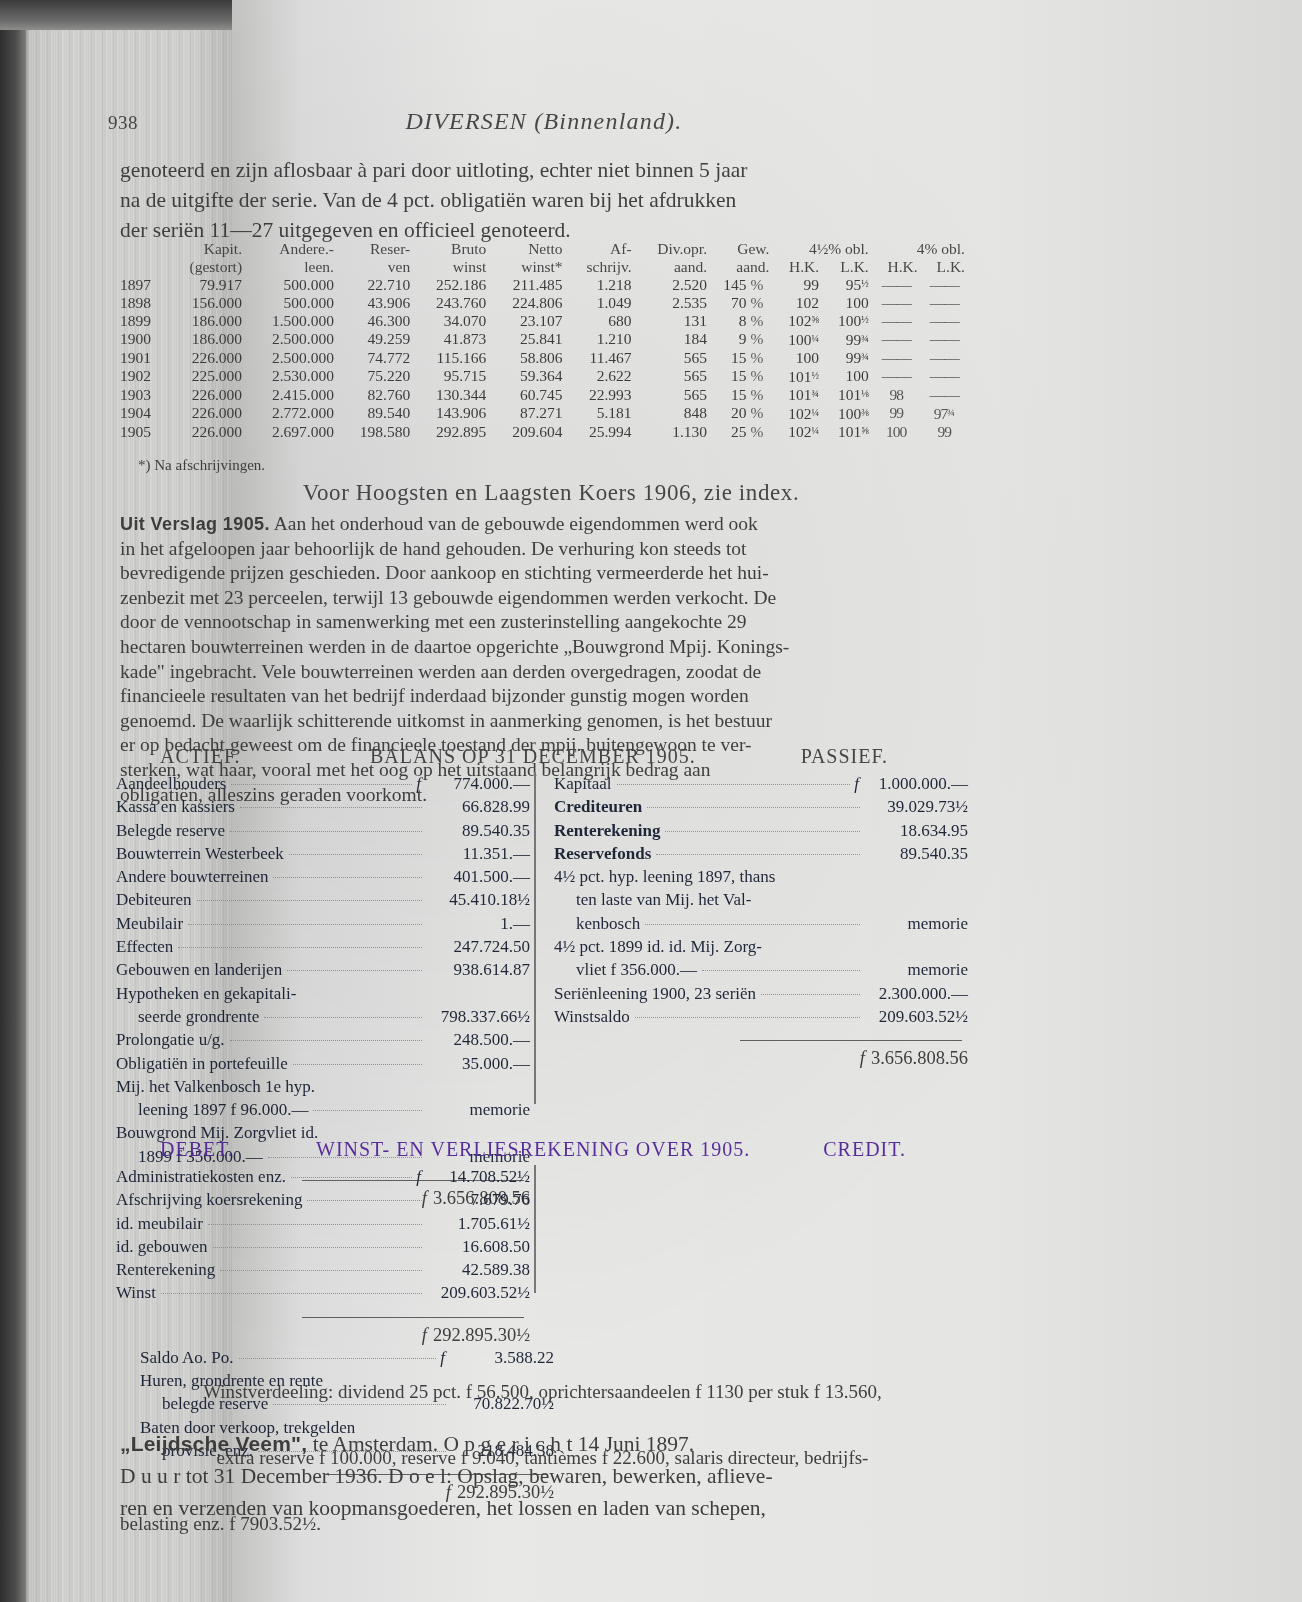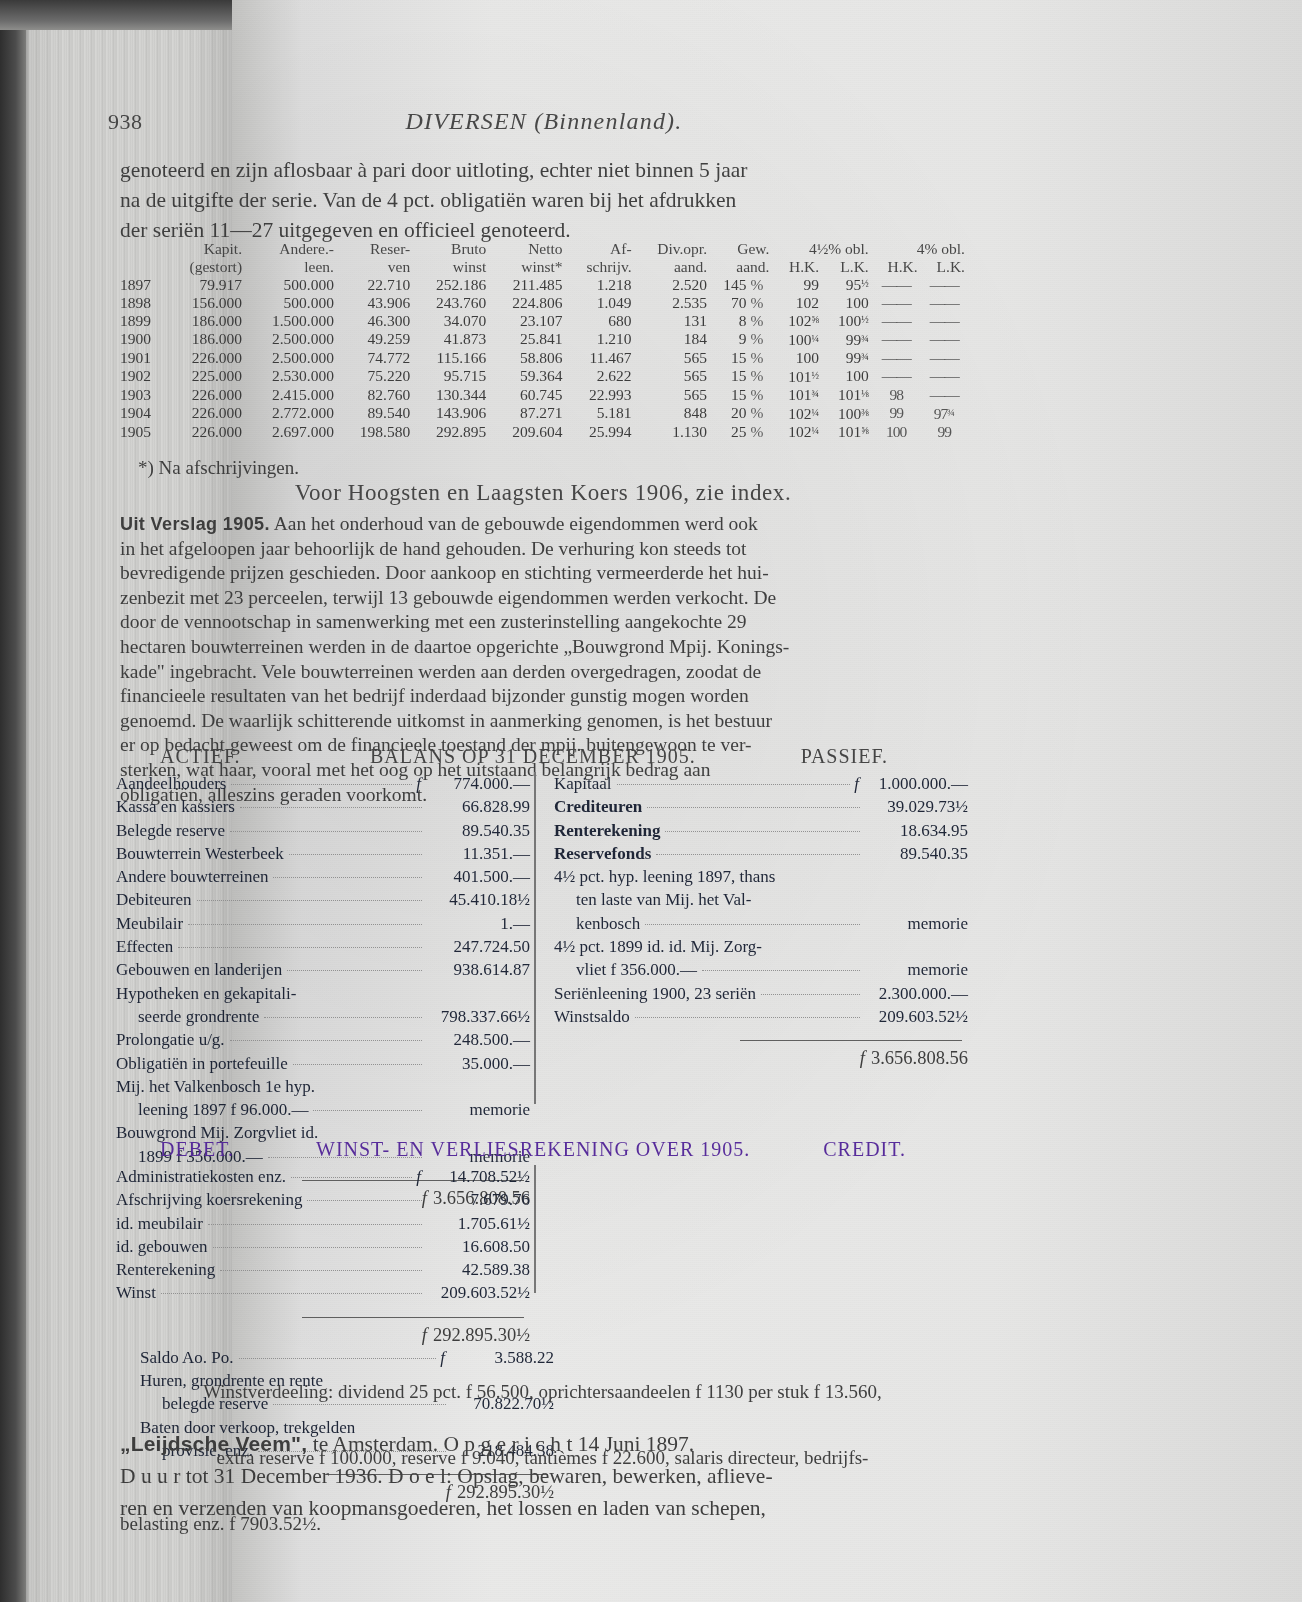--- a/index.html
+++ b/index.html
@@ -72,21 +72,21 @@
     color: #2a2a2a;
   }
 
   
   .runhead {
     position: absolute; left: 0; top: 108px;
     width: 862px;
     display: flex; align-items: baseline;
   }
   .folio {
-    font-size: 22px; letter-spacing: .5px;
+    font-size: 19px; letter-spacing: .5px;
     color: #3a3a3a;
     width: 120px;
   }
   .runtitle {
     flex: 1; text-align: center;
     font-style: italic;
     font-size: 24px;
     letter-spacing: 1.2px;
     color: #3b3b3b;
     margin-right: 110px;
@@ -123,26 +123,26 @@
   .stats td.year { text-align: left; padding-left: 0; }
   .stats td.dash { text-align: center; letter-spacing: -1px; color: #4a4a4a; }
   .stats .pct { text-align: left; padding-left: 1px; color: #555; }
   .frac {
     font-size: 10px;
     vertical-align: 3px;
     letter-spacing: 0;
   }
   .footnote {
     position: absolute; left: 30px; top: 457px;
-    font-size: 19px; color: #333;
+    font-size: 15px; color: #333;
   }
 
   
   .centerline {
-    position: absolute; left: 4px; top: 480px;
+    position: absolute; left: 12px; top: 480px;
     width: 862px; text-align: center;
     font-size: 23px; letter-spacing: .6px; color: #3a3a3a;
   }
 
   
   .verslag {
     position: absolute; left: 12px; top: 512px;
     width: 845px;
     font-size: 19.5px;
     line-height: 24.6px;

